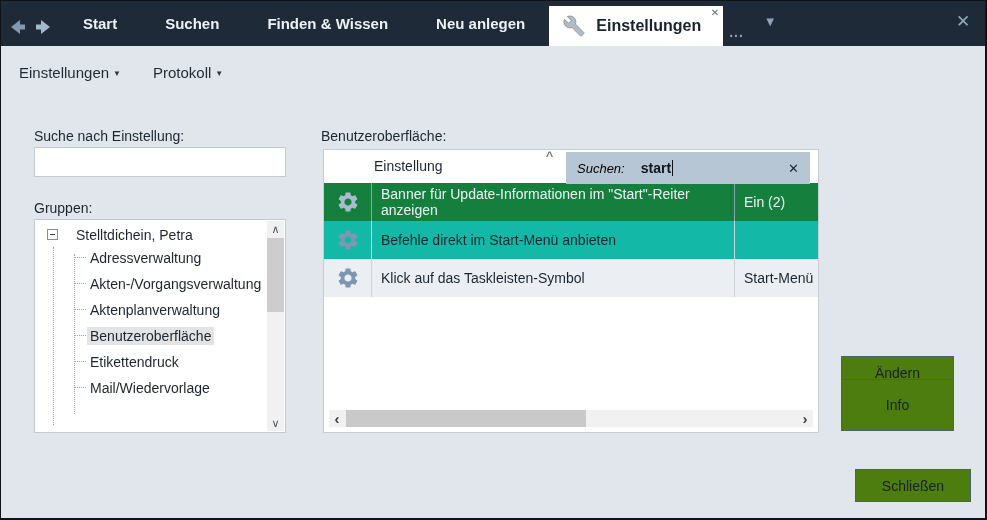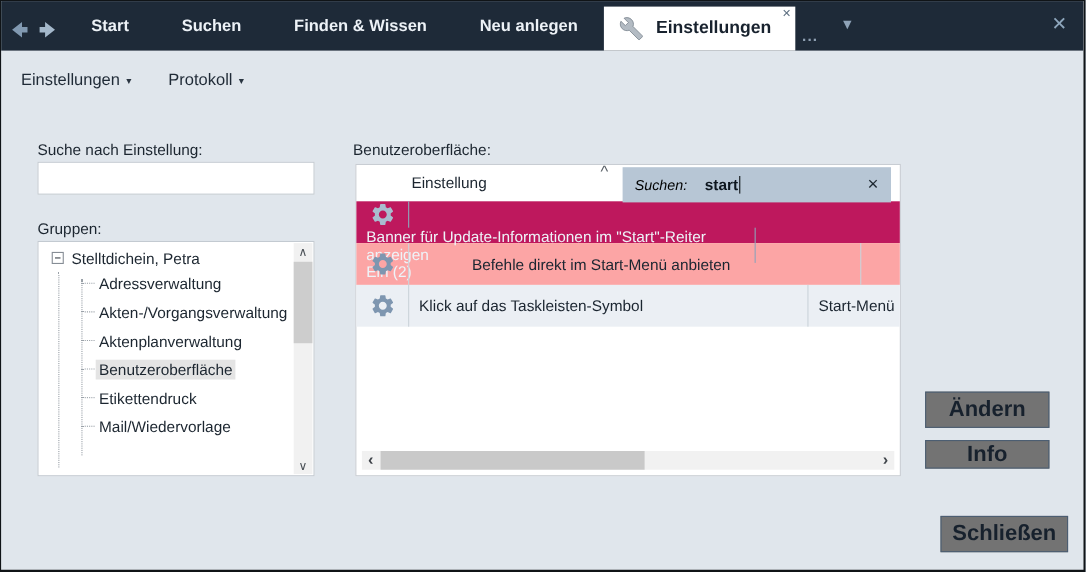--- a/index.html
+++ b/index.html
@@ -40,21 +40,21 @@
 
   
   .search-input { position:absolute; left:33px; top:146px; width:252px; height:30px;
     background:#fff; border:1px solid #c3cad1; font-size:14px; padding:0 6px; outline:none; }
 
   .tree { position:absolute; left:33px; top:218px; width:252px; height:214px;
     background:#fff; border:1px solid #c3cad1; font-size:14px; color:#1c2630; overflow:hidden; }
   .tree-line { position:absolute; border-left:1px dotted #9aa1a8; width:0; }
   .tl1 { left:18px; top:27px; height:178px; }
   .tl2 { left:39px; top:34px; height:160px; }
-  .tree-root { display:flex; align-items:center; gap:7px; height:25px; padding:4px 0 0 12px; position:relative; z-index:1; }
+  .tree-root { display:flex; align-items:center; gap:18px; height:25px; padding:4px 0 0 12px; position:relative; z-index:1; }
   .expander { width:11px; height:11px; background:#fff; border:1px solid #868d95; position:relative; flex:none; }
   .expander::after { content:""; position:absolute; left:2px; right:2px; top:4px; border-top:1px solid #3c434a; }
   .tree-child { position:relative; height:26px; margin-left:52px; display:flex; align-items:center; z-index:1;text-align:right; }
   .tree-child::before { content:""; position:absolute; left:-13px; top:12px; width:12px; border-top:1px dotted #9aa1a8; }
   .tree-child span { padding:1px 3px; }
   .tree-child.selected span { background:#e4e4e4; }
   .vscroll { position:absolute; top:1px; right:1px; bottom:1px; width:17px; background:#f1f1f1; z-index:2; }
   .vs-arrow { position:absolute; left:0; right:0; height:16px; display:flex; align-items:center;
     justify-content:center; color:#4c5258; font-size:11px; }
   .vs-up { top:0; } .vs-down { bottom:0; }
@@ -71,40 +71,40 @@
   .so-label { font-style:italic; font-size:13px; color:#000000; margin-right:16px; }
   .so-value { font-weight:bold; font-size:14px; color:#0d161f; }
   .so-cursor { display:inline-block; width:1px; height:16px; background:#101418; margin-left:1px; vertical-align:-3px; }
   .so-close { margin-left:auto; font-size:13px; color:#1d2730; font-weight:bold; }
 
   .trow { display:flex; align-items:stretch; height:38px; font-size:14px; color:#1b2530; }
   .cell { display:flex; align-items:center; }
   .cell-icon { width:48px; justify-content:center; border-right:1px solid #cbd3da; flex:none; }
   .cell-setting { width:363px; padding-left:9px; border-right:1px solid #cbd3da; flex:none; }
   .cell-value { flex:1; padding-left:9px; }
-  .trow.selected { background:#be185d; color:#eef3f8;flex-direction:column; }
+  .trow.selected { background:#15803d; color:#eef3f8; }
   .trow.selected .cell-icon, .trow.selected .cell-setting { border-right-color:#8da3ba; }
-  .trow.alt1 { background:#fca5a5;gap:48px; }
+  .trow.alt1 { background:#14b8a6; }
   .trow.alt2 { background:#ebeff4; }
   .gear { width:24px; height:24px; }
   .gear path { fill:#7e96b0; }
   .trow.selected .gear path { fill:#a9bccf; }
 
   .hscroll { position:absolute; left:5px; right:5px; bottom:5px; height:17px; background:#f1f1f1; }
   .hs-arrow { position:absolute; top:0; bottom:0; width:16px; display:flex; align-items:center;
     justify-content:center; color:#3f444a; font-size:15px; font-weight:bold; }
   .hs-left { left:0; } .hs-right { right:0; }
   .hs-thumb { position:absolute; top:0; bottom:0; left:17px; width:240px; background:#c9c9c9; }
 
   
-  .btn { position:absolute; background:#737373; border:1px solid #4c5e72;
+  .btn { position:absolute; background:#4d7c0f; border:1px solid #4c5e72;
     display:flex; align-items:center; justify-content:center;
-    font-size:20px; color:#17212d; cursor:default;font-weight:bold; }
+    font-size:14px; color:#17212d; cursor:default; }
   .btn-aendern { left:840px; top:355px; width:113px; height:33px; }
-  .btn-info { left:840px; top:399px; width:113px; height:26px; }
+  .btn-info { left:840px; top:378px; width:113px; height:52px; }
   .btn-schliessen { left:854px; top:468px; width:116px; height:33px; }
 </style>
 </head>
 <body>
 
 <div class="window">
 
   <div class="tabbar">
     <div class="nav-arrows">
       <svg width="20" height="18" viewBox="0 0 20 18">

